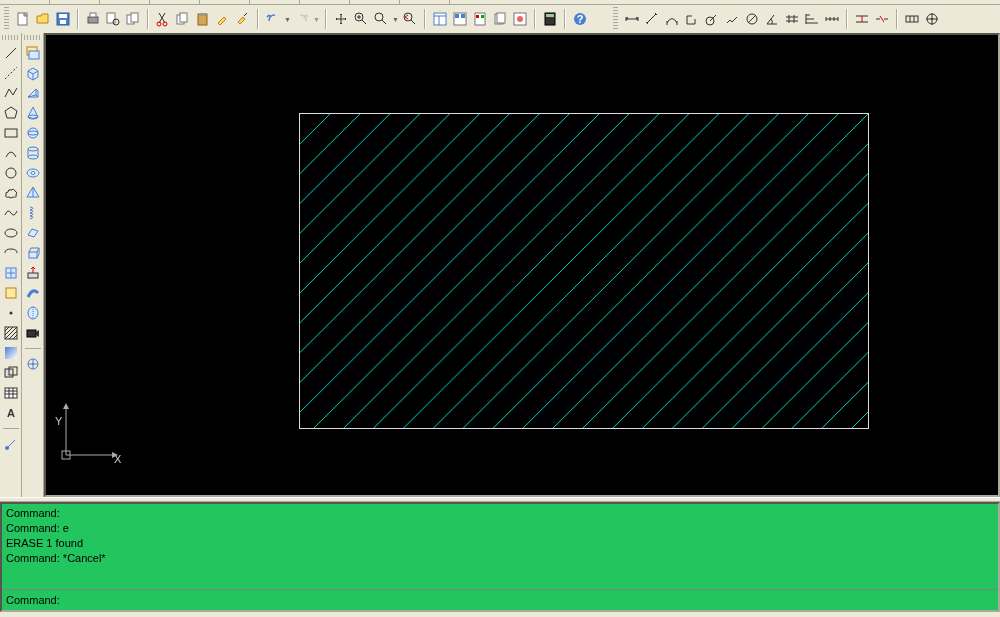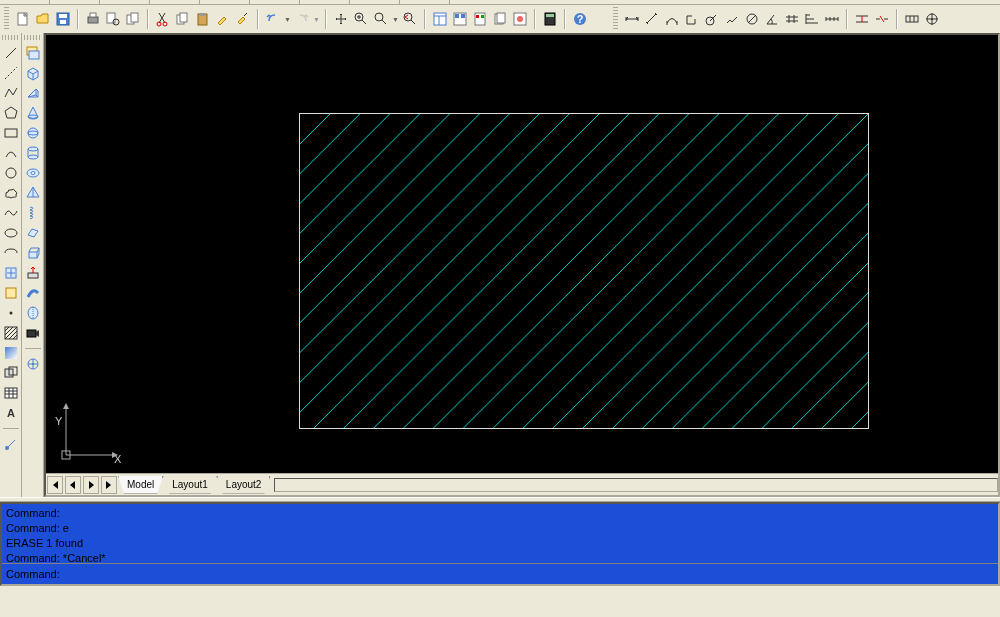--- a/index.html
+++ b/index.html
@@ -29,21 +29,21 @@
 
 .tab-strip { position: absolute; bottom: 0; left: 0; right: 0; height: 22px; background: #ece9d8; display: flex; align-items: center; border-top: 1px solid #aca899;}
 .nav-btn { width: 16px; height: 18px; border: 1px solid #aca899; background: #ece9d8; display: inline-flex; align-items: center; justify-content: center; margin: 0 1px; cursor: pointer; }
 .nav-btn svg { width: 8px; height: 8px; }
 .layout-tab { height: 18px; padding: 2px 8px; background: #ece9d8; border: 1px solid #808080; border-top: none; border-bottom-left-radius: 3px; border-bottom-right-radius: 3px; margin-right: 0; cursor: pointer; font-size: 10px; display: flex; align-items: center; position: relative; clip-path: polygon(0 0, 100% 0, calc(100% - 6px) 100%, 6px 100%);}
 .layout-tab.active { background: #fff; font-weight: normal; background:#f8f8f8;}
 .tab-scroll { flex: 1; height: 14px; background: #ece9d8; border: 1px inset #aca899; margin-left: 4px;}
 
 .resize-bar { height: 5px; background: #ece9d8; cursor: ns-resize; border-top: 1px solid #fff; border-bottom: 1px solid #aca899;}
 
-.cmd-window { height: 84px; border: 2px inset #aca899; background: #1d4ed8; display: flex; flex-direction: column; font-family: "Courier New", monospace; font-size: 13px; }
+.cmd-window { height: 110px; border: 2px inset #aca899; background: #22c55e; display: flex; flex-direction: column; font-family: "Courier New", monospace; font-size: 13px; }
 .cmd-history { flex: 1; padding: 2px 4px; overflow: hidden; border-bottom: 1px solid #808080; white-space: pre; line-height: 15px;}
 .cmd-input-line { height: 20px; display: flex; align-items: center; padding: 0 4px; }
 .cmd-input-line input { border: none; outline: none; flex: 1; font-family: inherit; font-size: inherit; background: transparent; }
 
 svg { display: block; }
 </style>
 </head>
 <body>
 
 <div class="top-menu-stub">
@@ -534,46 +534,20 @@
     </div>
     <span class="ucs-y">Y</span>
     <span class="ucs-x">X</span>
     <div class="ucs-icon">
       <svg width="70" height="70">
         <path d="M10 60 L10 10 M10 60 L60 60" stroke="#aaa" fill="none"></path>
         <path d="M7 14 L10 8 L13 14 Z" fill="#aaa"></path>
         <path d="M56 57 L62 60 L56 63 Z" fill="#aaa"></path>
         <rect x="6" y="56" width="8" height="8" fill="none" stroke="#aaa"></rect>
       </svg>
-    </div>
-    <div class="tab-strip">
-      <span class="nav-btn">
-          <svg viewBox="0 0 8 8">
-            <path d="M1 0 L1 8 M7 0 L2 4 L7 8 Z" fill="#000"></path>
-          </svg>
-        </span>
-      <span class="nav-btn">
-          <svg viewBox="0 0 8 8">
-            <path d="M6 0 L1 4 L6 8 Z" fill="#000"></path>
-          </svg>
-        </span>
-      <span class="nav-btn">
-          <svg viewBox="0 0 8 8">
-            <path d="M2 0 L7 4 L2 8 Z" fill="#000"></path>
-          </svg>
-        </span>
-      <span class="nav-btn">
-          <svg viewBox="0 0 8 8">
-            <path d="M7 0 L7 8 M1 0 L6 4 L1 8 Z" fill="#000"></path>
-          </svg>
-        </span>
-      <span class="layout-tab active">Model</span>
-      <span class="layout-tab">Layout1</span>
-      <span class="layout-tab">Layout2</span>
-      <div class="tab-scroll"></div>
     </div>
   </div>
 </div>
 
 <div class="resize-bar"></div>
 
 <div class="cmd-window">
   <div class="cmd-history">Command:
 Command: e
 ERASE 1 found

